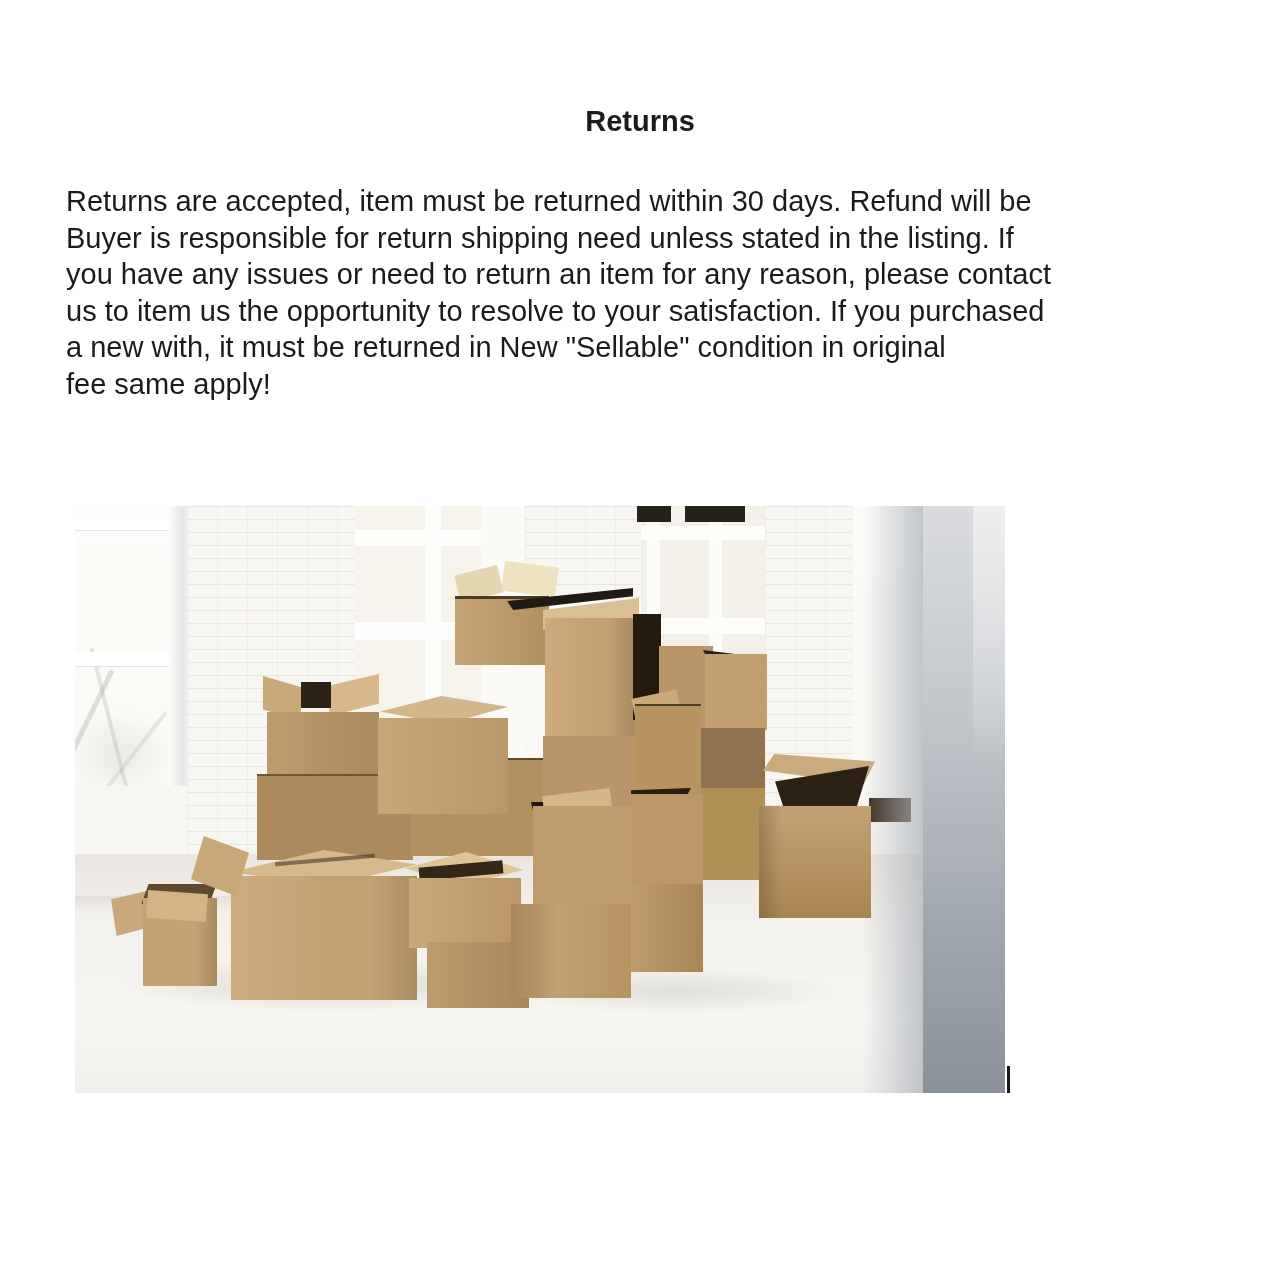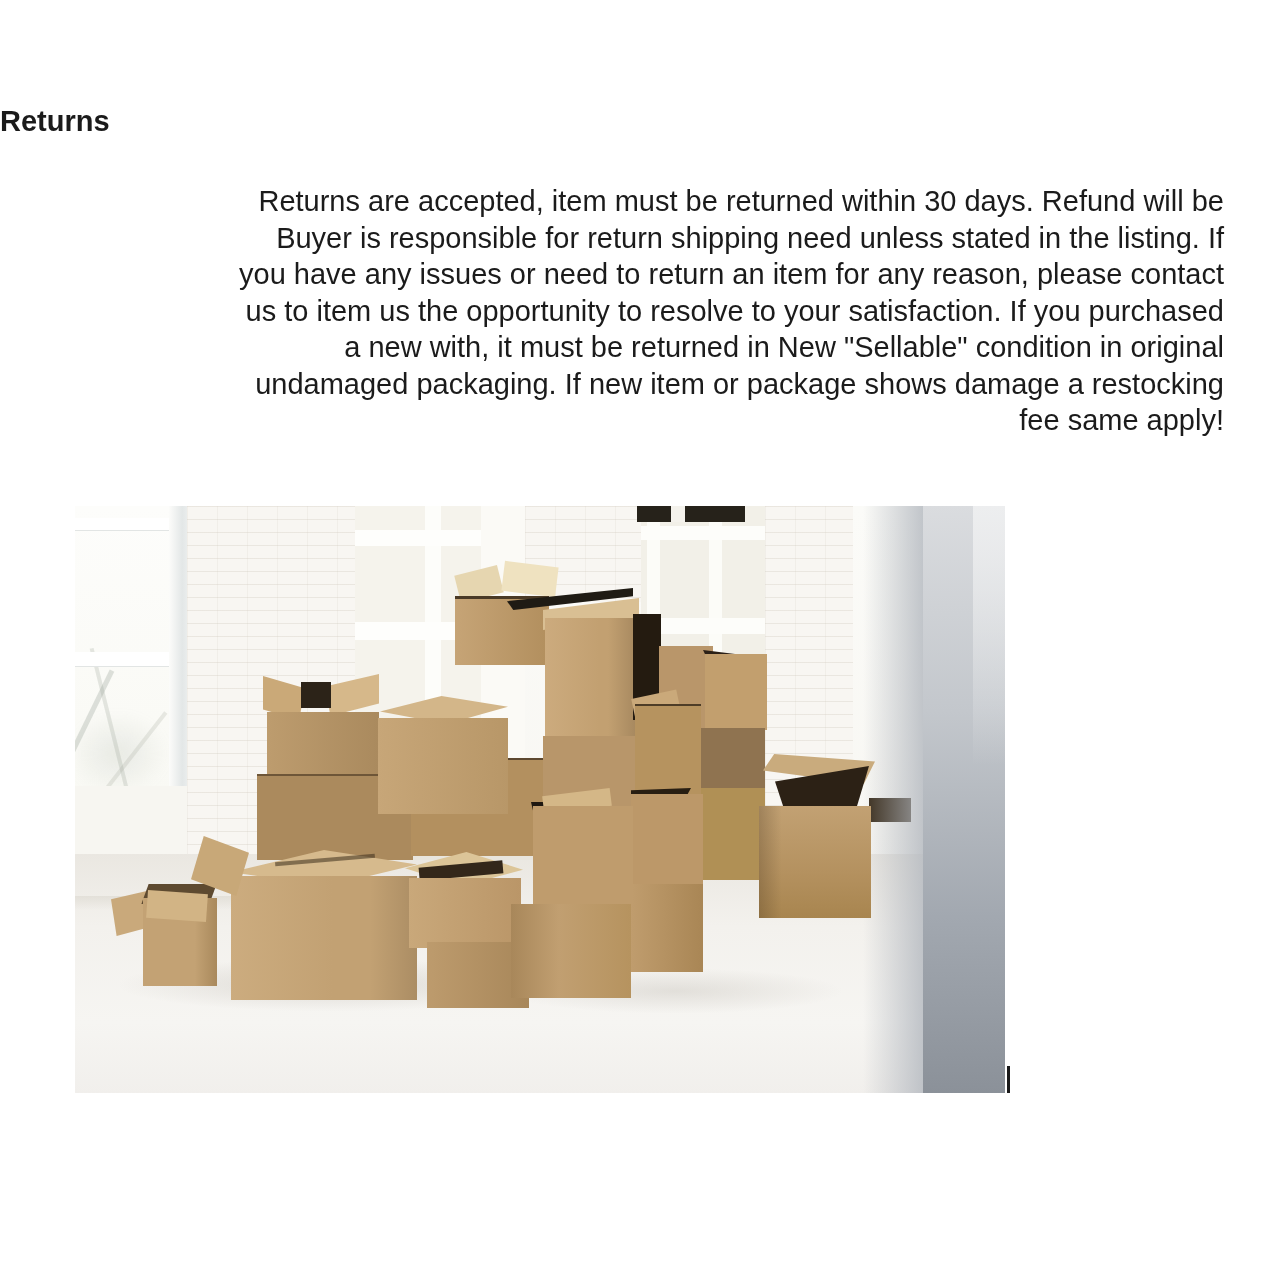--- a/index.html
+++ b/index.html
@@ -1,20 +1,20 @@
 <!DOCTYPE html>
 <html><head>
 <meta charset="utf-8">
 <style>
   html,body{margin:0;padding:0;background:#ffffff;}
   #canvas{position:relative;width:1280px;height:1280px;background:#ffffff;overflow:hidden;
           font-family:"Liberation Sans","DejaVu Sans",sans-serif;color:#1b1b1b;}
   .abs{position:absolute;}
-  #doc-title{left:0;top:103px;width:1280px;text-align:left;font-size:29px;font-weight:bold;line-height:36px;}
-  #paragraph{left:74px;top:183px;width:1150px;font-size:29px;line-height:36.5px;text-align:right;}
+  #doc-title{left:0;top:103px;width:1280px;text-align:center;font-size:29px;font-weight:bold;line-height:36px;}
+  #paragraph{left:66px;top:183px;width:1150px;font-size:29px;line-height:36.5px;}
   #paragraph .pline{white-space:nowrap;}
   
   #photo{left:75px;top:506px;width:930px;height:587px;overflow:hidden;
          background:linear-gradient(180deg,#fbfbf8 0%,#f8f7f3 55%,#f2f1ed 100%);}
   #photo .ph{position:absolute;}
   .brick{background-color:#f8f6f2;
          background-image:repeating-linear-gradient(180deg,rgba(202,195,182,.30) 0 1px,transparent 1px 13px),
                           repeating-linear-gradient(90deg,rgba(202,195,182,.16) 0 1px,transparent 1px 30px);}
   .crease{background-image:linear-gradient(90deg,transparent 48%,rgba(90,70,45,.16) 49%,transparent 52%);}
 </style>
@@ -24,21 +24,20 @@
 <div id="canvas">
 
   <div class="abs" id="doc-title">Returns</div>
 
   <div class="abs" id="paragraph">
     <div class="pline">Returns are accepted, item must be returned within 30 days. Refund will be</div>
     <div class="pline">Buyer is responsible for return shipping need unless stated in the listing. If</div>
     <div class="pline">you have any issues or need to return an item for any reason, please contact</div>
     <div class="pline">us to item us the opportunity to resolve to your satisfaction. If you purchased</div>
     <div class="pline">a new with, it must be returned in New "Sellable" condition in original</div>
-    <div class="pline">undamaged packaging. If new item or package shows damage a restocking</div>
     <div class="pline">fee same apply!</div>
   </div>
 
   <div class="abs" id="photo" role="img" aria-label="Pile of brown cardboard moving boxes, several open with raised flaps, stacked on a white floor in a bright room with sunlit windows, white brick pillars and a blurred gray wall on the right">
 
     <div class="ph" style="left:0;top:0;width:112px;height:292px;background:linear-gradient(180deg,#fdfdfb,#f9f9f4);"></div>
     <div class="ph" style="left:0;top:205px;width:95px;height:85px;background:radial-gradient(ellipse at 45% 50%,rgba(165,175,163,.20),rgba(165,175,163,0) 70%);filter:blur(4px);"></div>
     <div class="ph" style="left:6px;top:158px;width:5px;height:130px;background:rgba(150,158,148,.30);transform:rotate(26deg);"></div>
     <div class="ph" style="left:34px;top:140px;width:4px;height:160px;background:rgba(150,158,148,.24);transform:rotate(-14deg);"></div>
     <div class="ph" style="left:58px;top:196px;width:4px;height:100px;background:rgba(158,164,152,.22);transform:rotate(38deg);"></div>

